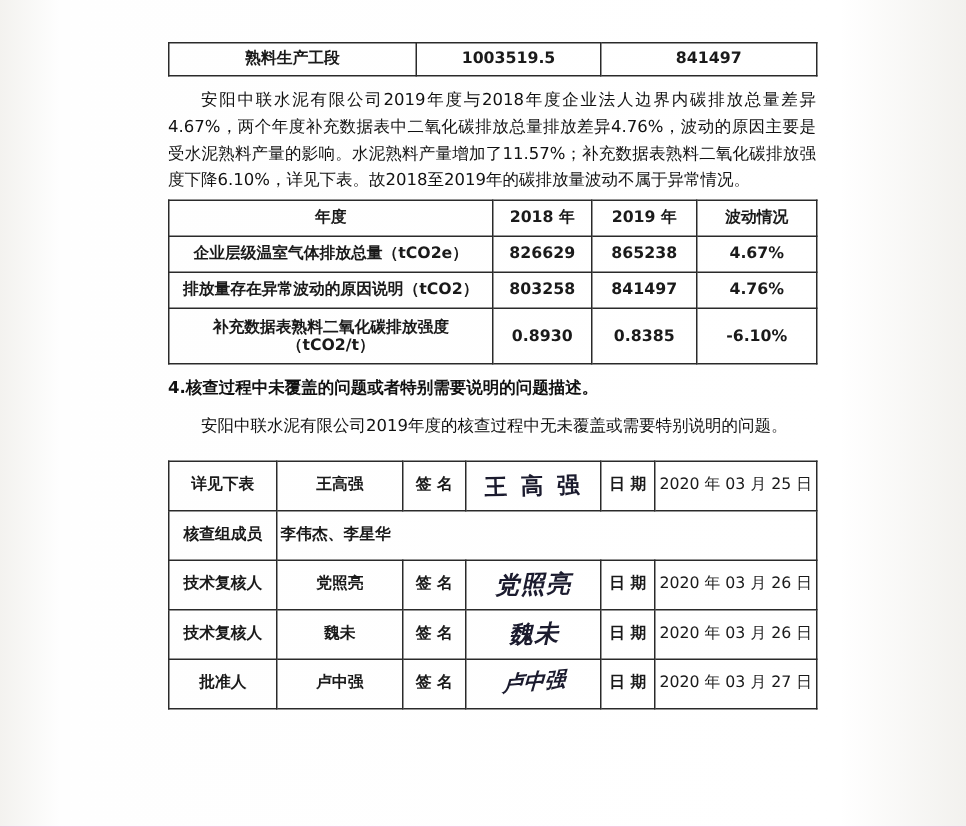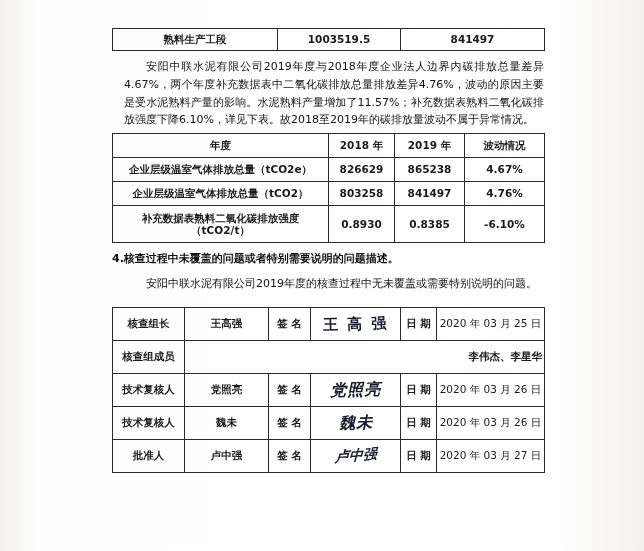--- a/index.html
+++ b/index.html
@@ -55,21 +55,21 @@
   
   .t-top td { height: 15px; }
   .para {
     font-size: 11px;
     line-height: 1.62;
     color: #111;
     margin: 7px 0 4px 0;
     text-align: justify;
     font-weight: bold;
   }
-  .para.indent { text-indent: 22px; font-weight: normal; margin-left: 12px; }
+  .para.indent { text-indent: 22px; font-weight: normal; }
   .heading { font-weight: bold; }
   .gap-md { height: 10px; }
 
   
   .t-mid td { height: 17px; }
   .t-mid .lbl { }
   .t-mid .two-line { line-height: 1.2; }
 
   
   .t-sign td { height: 26px; font-weight: bold; }
@@ -87,21 +87,21 @@
     font-size: 16px;
     letter-spacing: 1px;
   }
   .t-sign .sig.scrawl {
     font-style: italic;
     font-size: 14px;
     letter-spacing: 0px;
     transform: rotate(-5deg) skewX(-8deg);
   }
   .t-sign .date { font-weight: normal; letter-spacing: 0px; }
-  .t-sign .members { text-align: right; margin-top: 17px; }
+  .t-sign .members { text-align: left; margin-top: 17px; }
 </style>
 </head>
 <body>
 
 <div class="page">
   <div class="content">
 
     <table class="doc t-top">
       <colgroup>
         <col style="width:165px">
@@ -133,21 +133,21 @@
           <td>2019 年</td>
           <td>波动情况</td>
         </tr>
         <tr>
           <td class="lbl">企业层级温室气体排放总量（tCO2e）</td>
           <td>826629</td>
           <td>865238</td>
           <td>4.67%</td>
         </tr>
         <tr>
-          <td class="lbl">企业层级温室气体排放总量（tCO2）</td>
+          <td class="lbl">排放量存在异常波动的原因说明（tCO2）</td>
           <td>803258</td>
           <td>841497</td>
           <td>4.76%</td>
         </tr>
         <tr>
           <td class="lbl two-line" style="height:30px">补充数据表熟料二氧化碳排放强度（tCO2/t）</td>
           <td>0.8930</td>
           <td>0.8385</td>
           <td>-6.10%</td>
         </tr>
@@ -163,21 +163,21 @@
       <colgroup>
         <col style="width:72px">
           <col style="width:84px">
           <col style="width:42px">
           <col style="width:90px">
           <col style="width:36px">
           <col style="width:108px">
       </colgroup>
       <tbody>
         <tr>
-          <td>核查组长</td>
+          <td>详见下表</td>
           <td>王高强</td>
           <td>签 名</td>
           <td><span class="sig">王 高 强</span></td>
           <td>日 期</td>
           <td class="date">2020 年 03 月 25 日</td>
         </tr>
         <tr>
           <td>核查组成员</td>
           <td class="members" colspan="5">李伟杰、李星华</td>
         </tr>

